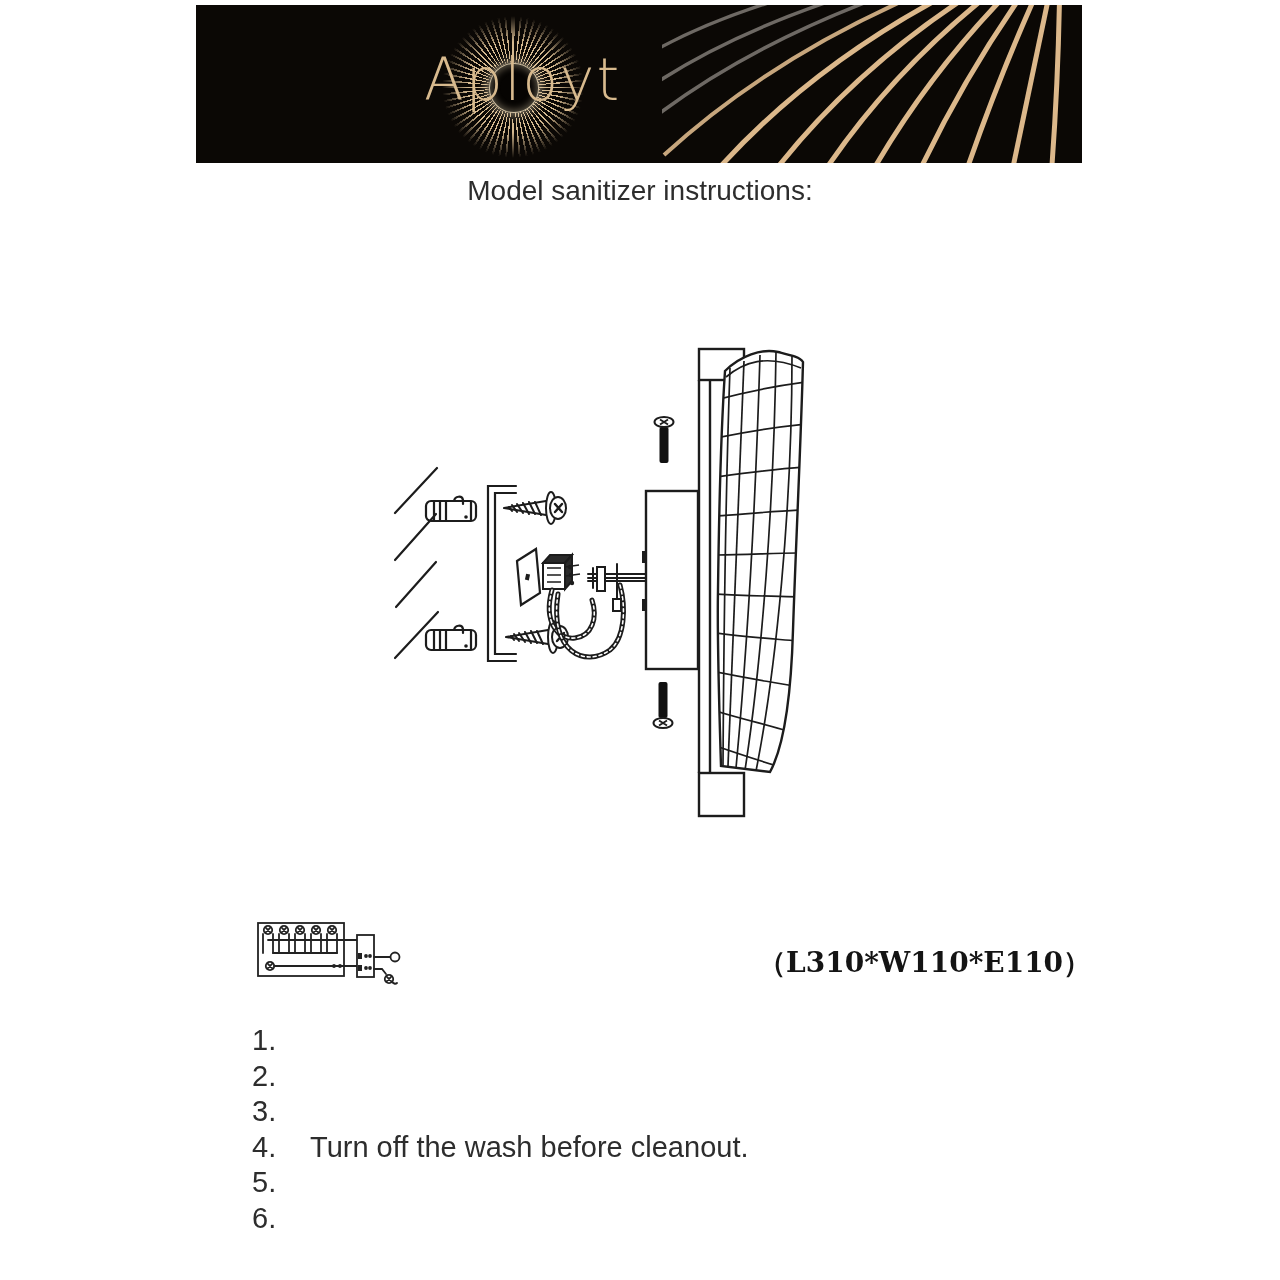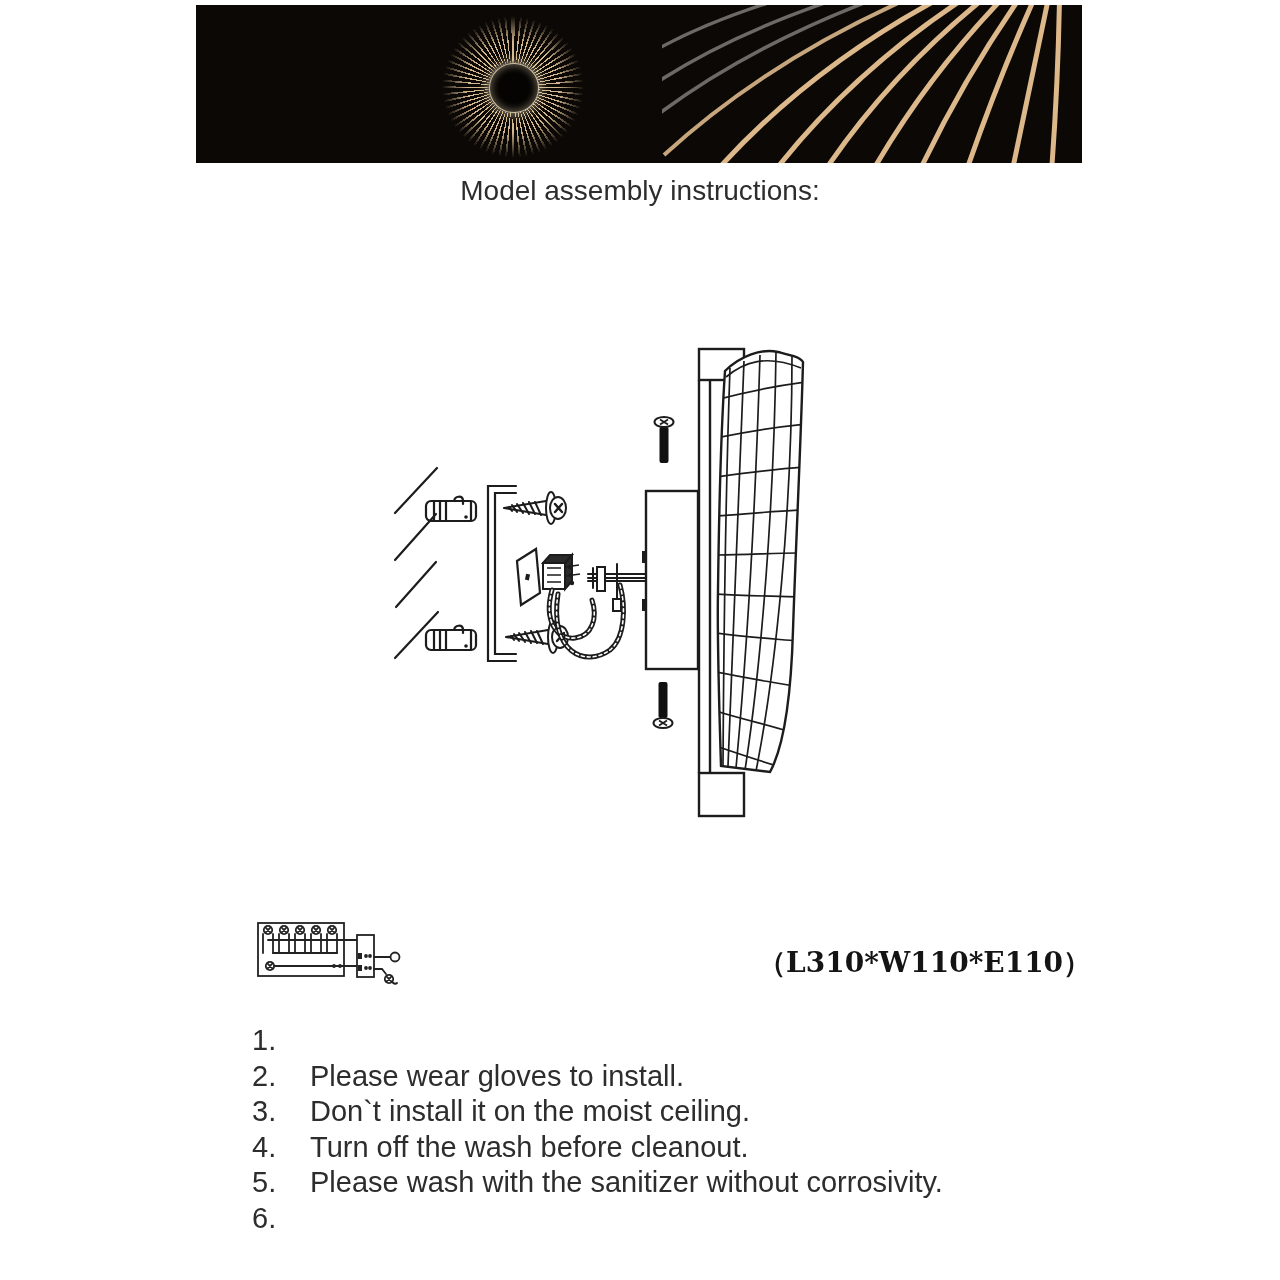--- a/index.html
+++ b/index.html
@@ -47,20 +47,21 @@
   .instr-row{display:flex;color:#2d2d2d;font-size:29px;line-height:35.6px;font-weight:500;}
   .instr-num{width:58px;flex:0 0 58px;}
   svg{display:block;}
 </style>
 </head>
 <body>
 
 <div class="banner">
   <div class="sunburst"></div>
   <div class="sunburst-core"></div>
+  <div class="brand">Aployt</div>
   <svg class="corner-rays" width="420" height="158" viewBox="0 0 420 158">
     <g fill="none" stroke="#dcb88b" stroke-width="5">
       <path d="M 398,-62 Q 398,50 390,160"></path>
       <path d="M 398,-62 Q 375,50 350,167"></path>
       <path d="M 398,-62 Q 345,48 304,167"></path>
       <path d="M 398,-62 Q 315,45 257,167"></path>
       <path d="M 398,-62 Q 283,40 210,167"></path>
       <path d="M 398,-62 Q 251,34 162,167"></path>
       <path d="M 398,-62 Q 220,28 112,167"></path>
       <path d="M 398,-62 Q 187,20 58,162"></path>
@@ -70,21 +71,21 @@
     </g>
     <g fill="none" stroke="#8f8a84" stroke-width="3.5" opacity="0.75">
       <path d="M 398,-62 Q 135,0 -15,118"></path>
       <path d="M 398,-62 Q 125,-12 -15,84"></path>
       <path d="M 398,-62 Q 115,-26 -15,50"></path>
     </g>
   </svg>
 </div>
 
 <div class="title-block">
-  <div>Model assembly instructions:</div>
+  <div>Model sanitizer instructions:</div>
 </div>
 
 <svg class="diagram" width="460" height="505" viewBox="380 330 460 505">
   <defs>
     <clipPath id="shadeClip">
       <path d="M 725,371 C 740,356 762,348 778,352 C 790,355 800,357 803,362
                C 801,440 796,540 793,630 C 791,700 783,748 770,772
                L 721,766 C 719,700 717,640 718,590 C 719,510 721,430 725,371 Z"></path>
     </clipPath>
     <g id="anchorDef" fill="none" stroke="#1c1c1c" stroke-width="2.2" stroke-linecap="round">
@@ -262,30 +263,27 @@
 </svg>
 
 <div class="dims">（L310*W110*E110）</div>
 
 <div class="instructions">
   <div class="instr-row">
     <span class="instr-num">1.</span>
   </div>
   <div class="instr-row">
     <span class="instr-num">2.</span>
-    <span>Please wear gloves to install.</span>
   </div>
   <div class="instr-row">
     <span class="instr-num">3.</span>
-    <span>Don`t install it on the moist ceiling.</span>
   </div>
   <div class="instr-row">
     <span class="instr-num">4.</span>
     <span>Turn off the wash before cleanout.</span>
   </div>
   <div class="instr-row">
     <span class="instr-num">5.</span>
-    <span>Please wash with the sanitizer without corrosivity.</span>
   </div>
   <div class="instr-row">
     <span class="instr-num">6.</span>
   </div>
 </div>
 
 </body></html>

